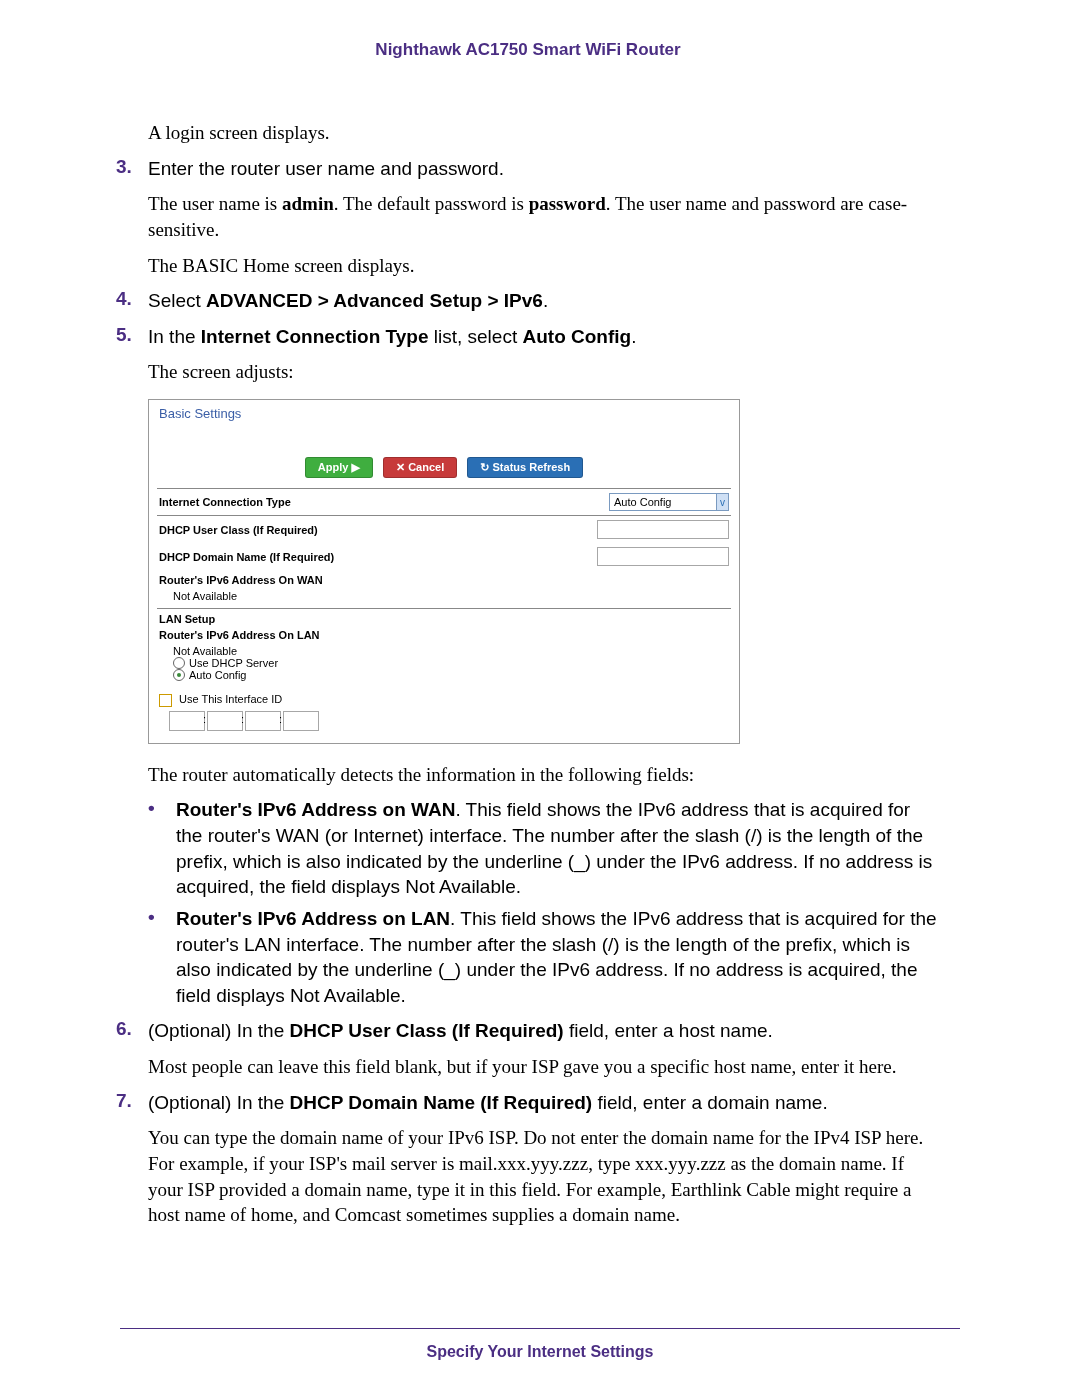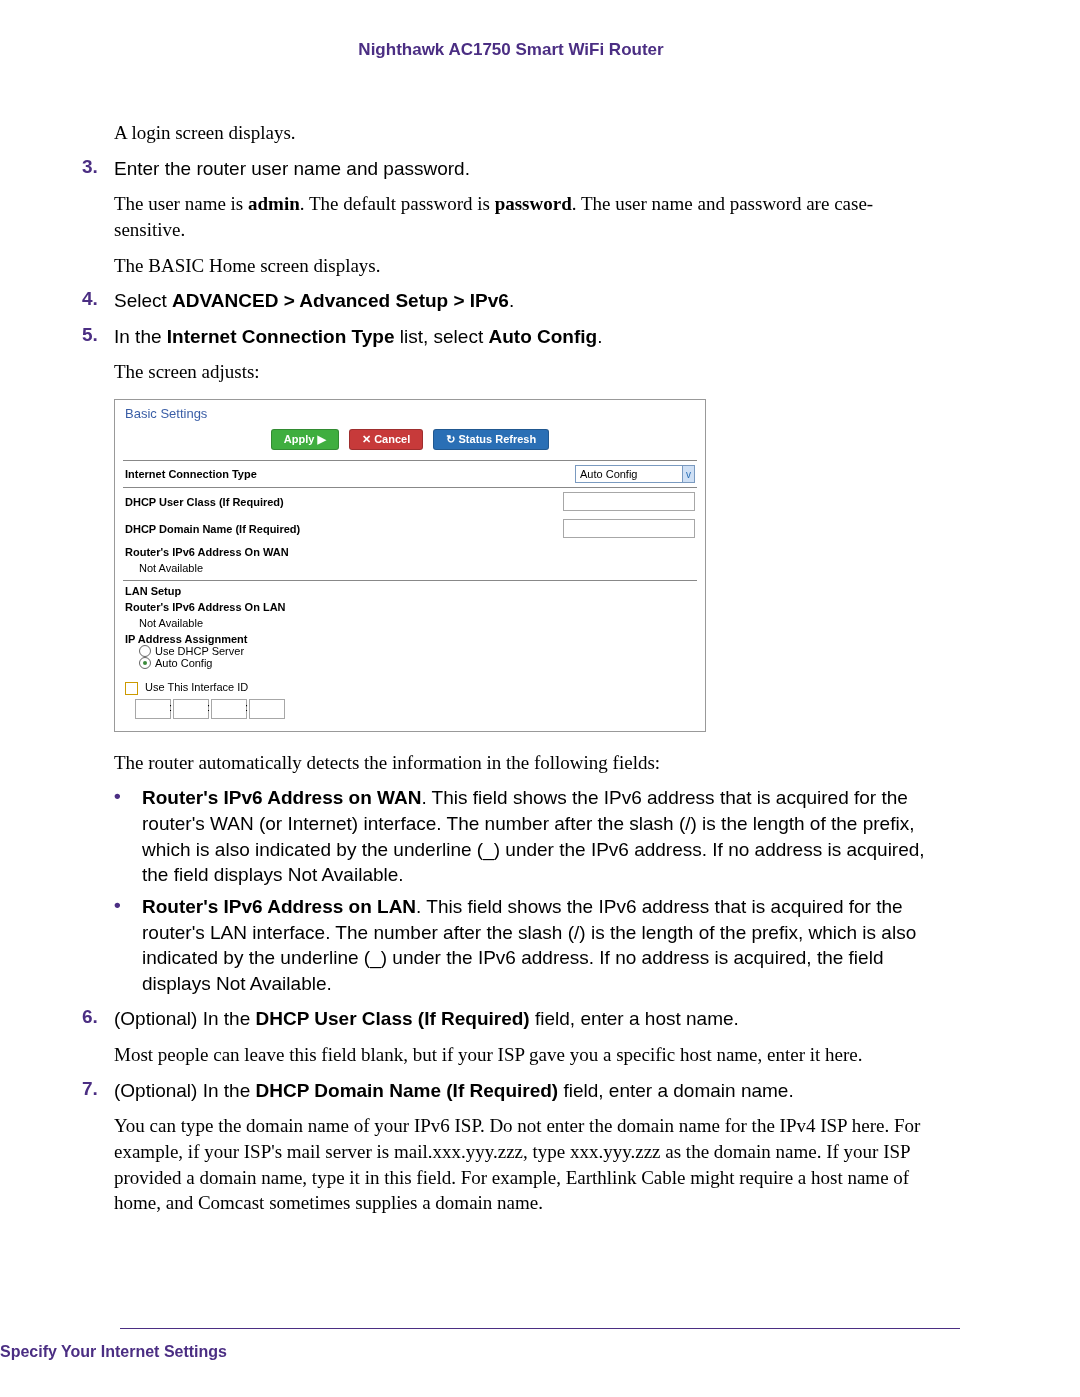--- a/index.html
+++ b/index.html
@@ -5,21 +5,21 @@
   html,body{margin:0;padding:0;background:#fff;}
   body{
     width:1080px;
     height:1397px;
     position:relative;
     font-family:Arial,Helvetica,sans-serif;
     color:#000;
     -webkit-font-smoothing:antialiased;
   }
   .page{
-    padding:40px 140px 0 82px;
+    padding:40px 140px 0 116px;
   }
   .doc-title{
     text-align:center;
     font-weight:bold;
     font-size:17px;
     color:#4b2e83;
     font-family:"Trebuchet MS",Arial,sans-serif;
     margin-bottom:60px;
   }
   .body-text{
@@ -82,21 +82,21 @@
   }
   .fig-btn{
     border-radius:3px;
     padding:3px 12px;
     font-size:11px;
     color:#fff;
     font-weight:bold;
     border:1px solid rgba(0,0,0,0.2);
   }
   .btn-green{background:#3fae3f;}
-  .btn-red{background:#c73a3a;}
+  .btn-red{background:#c73a3a;margin-top:28px;}
   .btn-blue{background:#2a6fb5;}
   .fig hr{border:none;border-top:1px solid #888;margin:0 8px;}
   .fig-row{
     display:flex;
     justify-content:space-between;
     align-items:center;
     padding:4px 10px;
   }
   .fig-row .lbl{font-size:11px;font-weight:bold;}
   .fig-sel{
@@ -144,20 +144,21 @@
   }
   .iface-boxes .b::after{
     content:":";position:absolute;right:-2px;top:1px;font-size:11px;color:#000;
   }
   .iface-boxes .b:last-child::after{content:"";}
   
   .footer{
     position:absolute;
     left:0;right:0;
     bottom:36px;
+    text-align:center;
   }
   .footer-rule{
     margin:0 120px 14px 120px;
     border:none;border-top:1px solid #4b2e83;
   }
   .footer-line1{
     font-family:"Trebuchet MS",Arial,sans-serif;
     font-weight:bold;color:#4b2e83;font-size:16px;
   }
   .footer-line2{
@@ -226,23 +227,20 @@
       </div>
     <div class="sub-indent">Not Available</div>
     <hr style="margin-top:6px;">
     <div class="fig-row">
         <span class="lbl">LAN Setup</span>
       </div>
     <div class="fig-row" style="padding-top:0;">
         <span class="lbl">Router's IPv6 Address On LAN</span>
       </div>
     <div class="sub-indent">Not Available</div>
-    <div class="fig-row" style="padding-bottom:0;">
-        <span class="lbl">IP Address Assignment</span>
-      </div>
     <div class="radio">
         <span class="circ"></span>
         <span>Use DHCP Server</span>
       </div>
     <div class="radio">
         <span class="circ filled"></span>
         <span>Auto Config</span>
       </div>
     <div style="padding:12px 10px 0 10px;">
       <span class="chk"></span>

